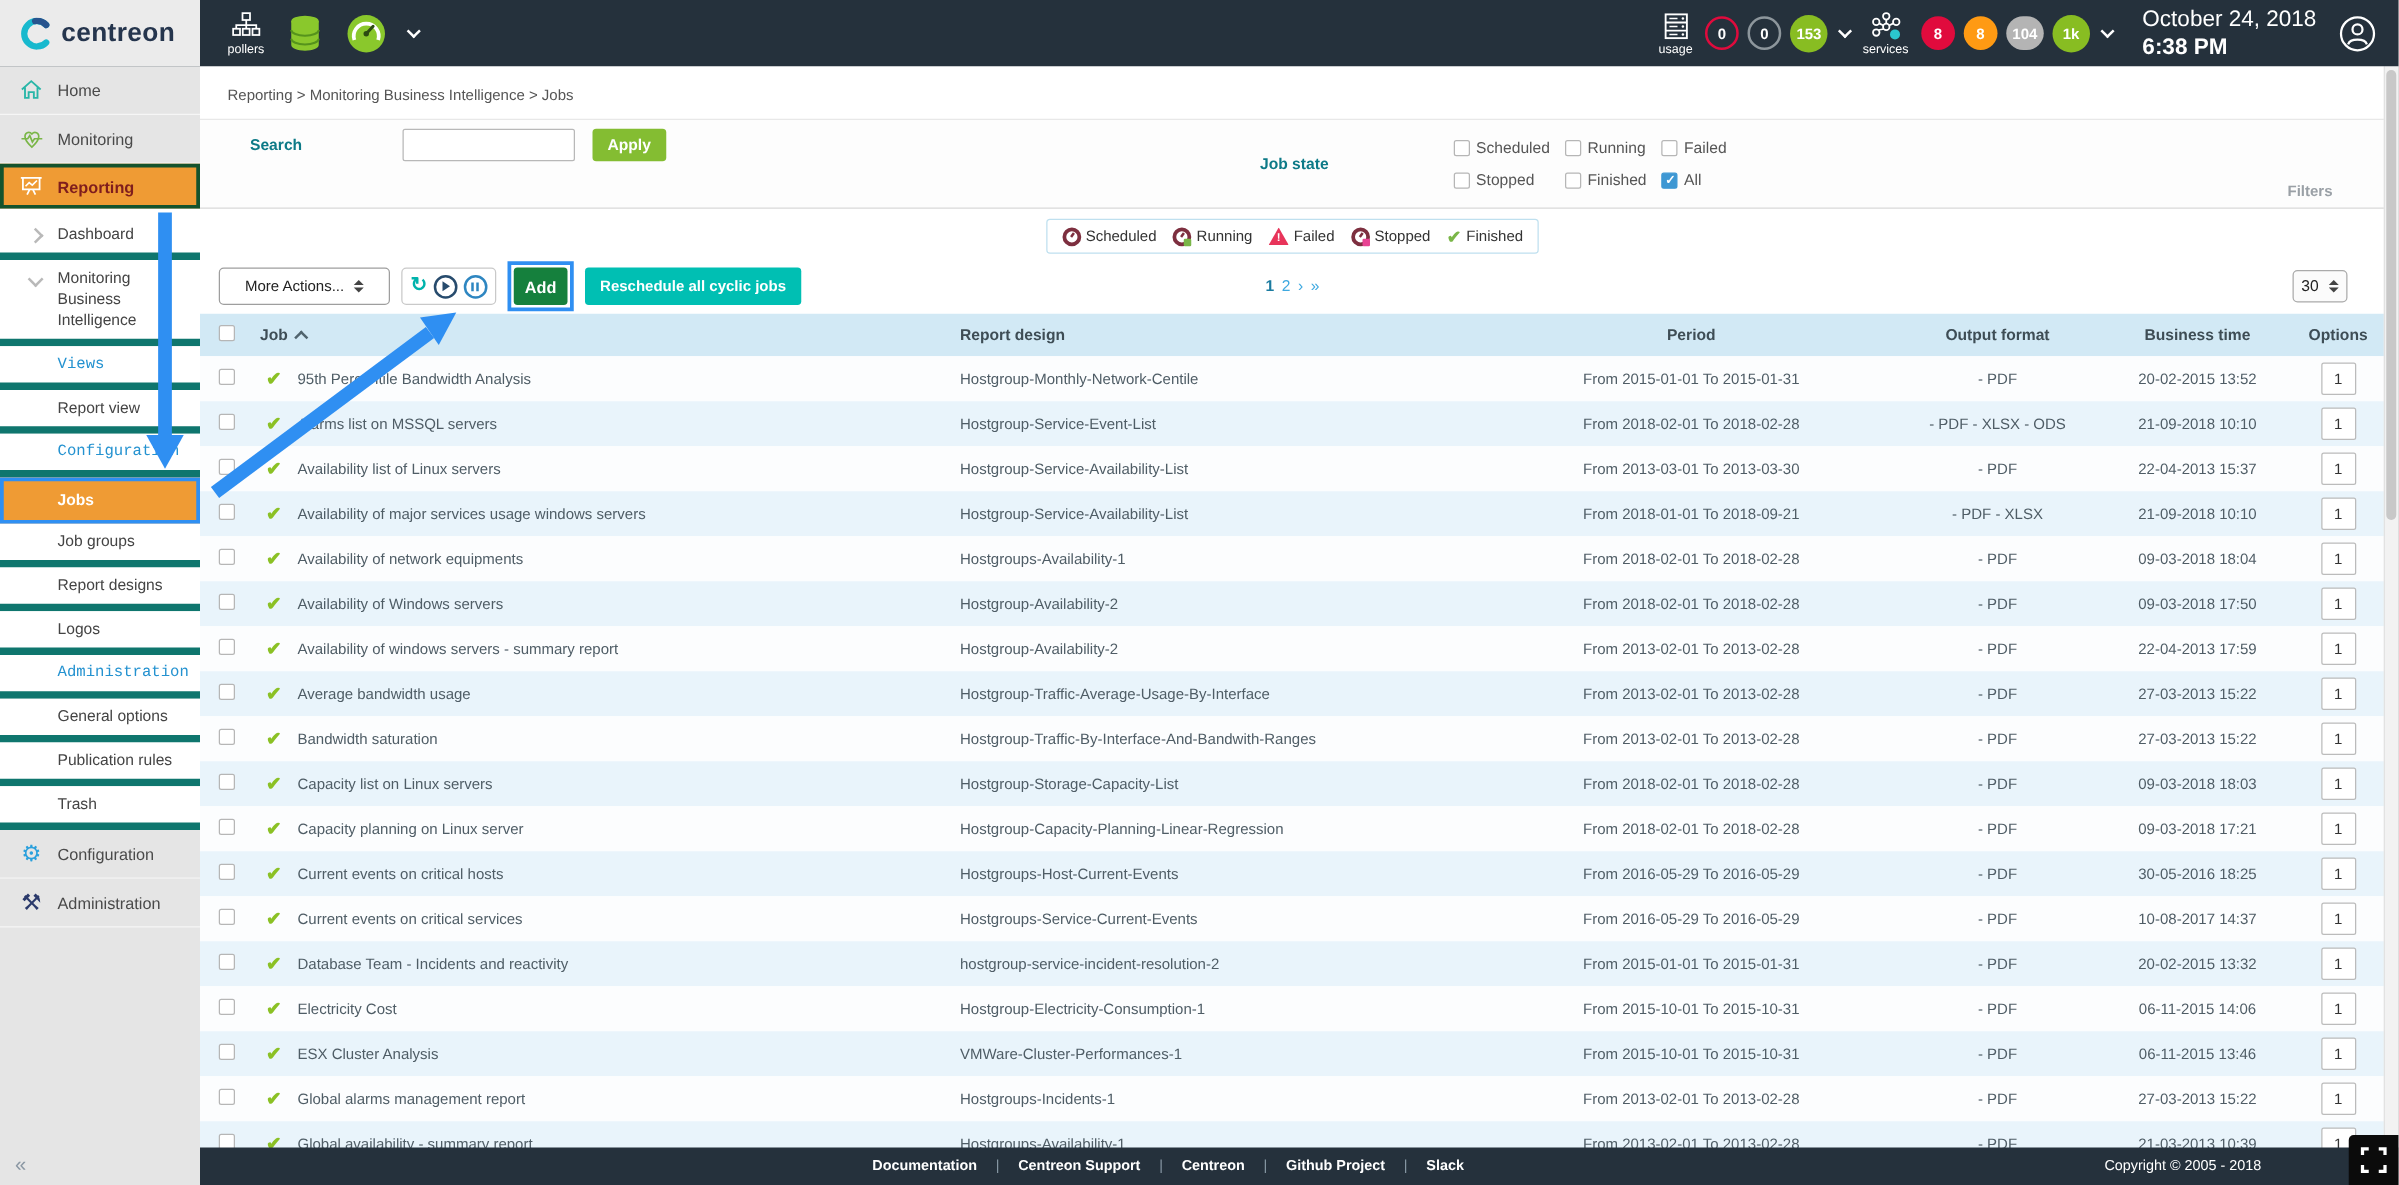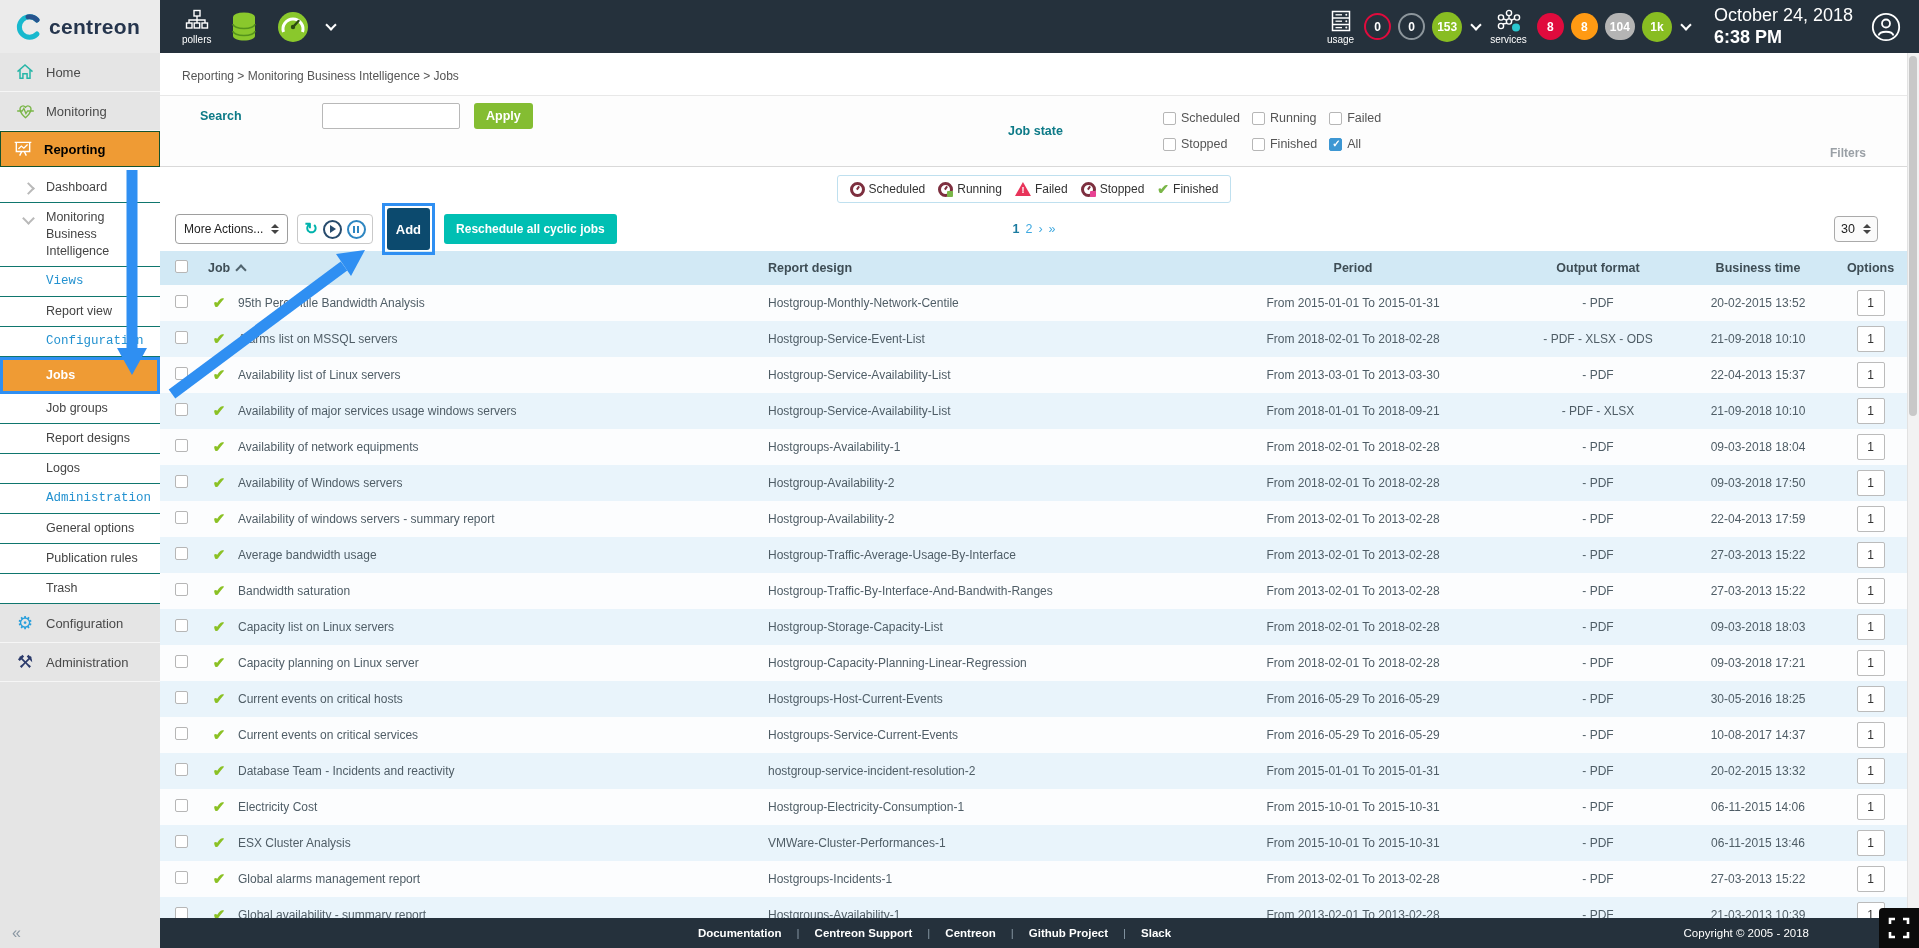--- a/index.html
+++ b/index.html
@@ -26,24 +26,24 @@
   .datetime .time{font-size:18px;font-weight:bold;margin-top:1px;}
   .chev{display:inline-block;width:7px;height:7px;border-right:2px solid #b9b9b9;border-bottom:2px solid #b9b9b9;}
   .chev.right{transform:rotate(-45deg);}
   .chev.down{transform:rotate(45deg);}
   .chev.white{border-color:#fff;width:6px;height:6px;margin-top:-4px;}
 
   
   .sidebar{position:absolute;left:0;top:53px;bottom:0;width:160px;background:#e5e5e5;z-index:15;}
   .side-item{height:39px;display:flex;align-items:center;gap:10px;padding-left:14px;background:#e5e5e5;border-bottom:1px solid #f6f6f6;font-size:13px;color:#4a4a4a;box-sizing:border-box;}
   .side-item .icon{width:22px;text-align:center;flex:0 0 auto;display:flex;justify-content:center;}
-  .side-item.current{background:#ef9b34;color:#000000;border:1px solid #14532d;height:36px;padding-left:11px;font-weight:bold;}
+  .side-item.current{background:#ef9b34;color:#7f1d1d;border:3px solid #14532d;height:36px;padding-left:11px;font-weight:bold;}
   .glyph-icon{font-size:18px;line-height:18px;}
   .submenu{background:#fff;padding-top:6px;}
-  .sm-item{position:relative;padding:6px 8px 6px 46px;min-height:17px;border-bottom:1px solid #0f766e;font-size:12.5px;line-height:17px;color:#444;background:#fff;box-sizing:border-box;}
+  .sm-item{position:relative;padding:6px 8px 6px 46px;min-height:17px;border-bottom:6px solid #0f766e;font-size:12.5px;line-height:17px;color:#444;background:#fff;box-sizing:border-box;}
   .sm-item .chev{position:absolute;left:24px;top:11px;visibility:hidden;}
   .sm-item .chev.right,.sm-item .chev.down{visibility:visible;}
   .sm-item.link{color:#2492d0;font-family:Liberation Mono, monospace;}
   .sm-item.active{background:#ef9b34;color:#fff;font-weight:bold;border:3px solid #2f8ff2;padding:7px 8px 7px 43px;}
   .collapse-btn{position:absolute;left:12px;bottom:6px;color:#8a97a3;font-size:16px;}
 
   
   .main{position:absolute;left:160px;top:53px;right:11px;bottom:0;background:#fff;z-index:5;}
   .breadcrumb{padding:16px 0 0 22px;font-size:12px;color:#555;}
   .filter-panel{position:relative;margin-top:12px;border-top:1px solid #e8e8e8;border-bottom:1px solid #d9d9d9;padding:9px 0 10px;height:51px;box-sizing:content-box;background:#fdfdfd;}
@@ -65,32 +65,32 @@
   .lg-item{display:flex;align-items:center;gap:4px;}
   .ic-clock{width:15px;height:15px;border-radius:50%;background:#fff;border:3px solid #7d2f3f;position:relative;box-sizing:border-box;}
   .ic-clock::before{content:"";position:absolute;left:4px;top:1px;width:2px;height:4px;background:#7d2f3f;transform:rotate(35deg);}
   .ic-running::after{content:"";position:absolute;right:-3px;bottom:-3px;width:6px;height:6px;background:#7ab648;border-radius:1px;}
   .ic-stopped::after{content:"";position:absolute;right:-3px;bottom:-3px;width:6px;height:6px;background:#e84393;border-radius:1px;}
   .ic-failed{width:16px;height:14px;background:#e8345a;clip-path:polygon(50% 0,100% 100%,0 100%);position:relative;}
   .ic-failed::after{content:"!";position:absolute;left:0;right:0;bottom:0;text-align:center;color:#fff;font-size:9px;font-weight:bold;line-height:12px;}
   .ic-finished::before{content:"✔";color:#7ab648;font-size:14px;font-weight:bold;}
 
   .toolbar{position:relative;display:flex;align-items:center;margin-top:6px;height:40px;padding-left:15px;}
-  .ma-select{height:30px;border:1px solid #9e9e9e;border-radius:4px;background:#fff;display:flex;align-items:center;gap:8px;padding:0 8px;font-size:12px;color:#222;box-sizing:border-box;}
+  .ma-select{height:30px;border:1px solid #9e9e9e;border-radius:4px;background:#fff;display:flex;align-items:center;gap:8px;padding:0 20px;font-size:12px;color:#222;box-sizing:border-box;}
   .updown{display:inline-flex;flex-direction:column;gap:2px;}
   .tri-up{width:0;height:0;border-left:4px solid transparent;border-right:4px solid transparent;border-bottom:4px solid #444;}
   .tri-down{width:0;height:0;border-left:4px solid transparent;border-right:4px solid transparent;border-top:4px solid #444;}
   .icon-group{margin-left:9px;height:30px;border:1px solid #c9c9c9;border-radius:4px;display:flex;align-items:center;gap:5px;padding:0 6px;background:#fff;box-sizing:border-box;}
   .ic-refresh{color:#00b3ac;font-size:16px;font-weight:bold;line-height:16px;}
   .ic-play{width:15px;height:15px;border:2px solid #274b6d;border-radius:50%;display:flex;align-items:center;justify-content:center;box-sizing:content-box;}
   .ic-play i{width:0;height:0;border-left:6px solid #274b6d;border-top:4px solid transparent;border-bottom:4px solid transparent;margin-left:2px;}
   .ic-pause{width:15px;height:15px;border:2px solid #2e86c1;border-radius:50%;display:flex;align-items:center;justify-content:center;gap:2px;box-sizing:content-box;}
   .ic-pause i{width:2px;height:7px;background:#2e86c1;}
   .ann-wrap{margin-left:9px;border:3px solid #2f8ff2;padding:2px;display:inline-block;line-height:0;}
-  .add-btn{background:#0c4a6e;color:#fff;font-weight:bold;font-size:13px;border:none;border-radius:3px;height:42px;padding:0 9px;}
+  .add-btn{background:#15803d;color:#fff;font-weight:bold;font-size:13px;border:none;border-radius:3px;height:30px;padding:0 9px;}
   .resched-btn{margin-left:9px;background:#00bfb3;color:#fff;font-weight:bold;font-size:12px;border:none;border-radius:3px;height:30px;padding:0 12px;}
   .pagination{position:absolute;left:0;right:0;display:flex;justify-content:center;gap:6px;font-size:12.5px;pointer-events:none;}
   .pg{pointer-events:auto;}
   .pg-cur{color:#1b7ba0;font-weight:bold;}
   .pg-lnk{color:#3fa9e0;}
   .size-select{margin-left:auto;margin-right:30px;height:26px;width:44px;border:1px solid #aaa;border-radius:4px;background:#fbfbfb;display:flex;align-items:center;justify-content:space-between;padding:0 6px;font-size:12.5px;color:#222;box-sizing:border-box;z-index:1;}
 
   
   .thead{display:flex;align-items:center;height:34px;background:#d2e9f5;font-size:12.5px;font-weight:bold;color:#3e4d55;margin-top:2px;padding-left:15px;}
   .job-th{flex:1;display:flex;align-items:center;gap:7px;padding-left:8px;}

